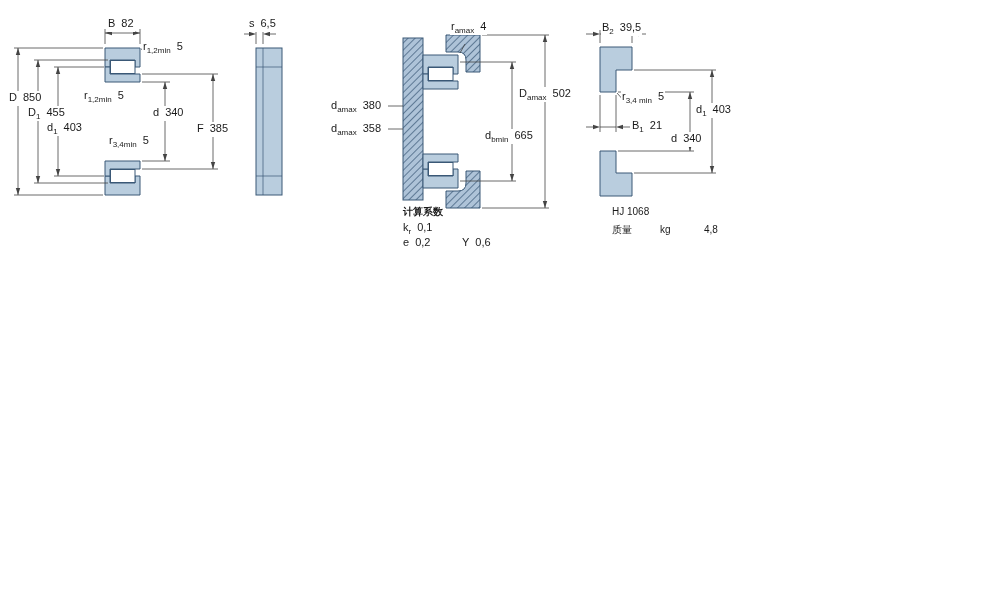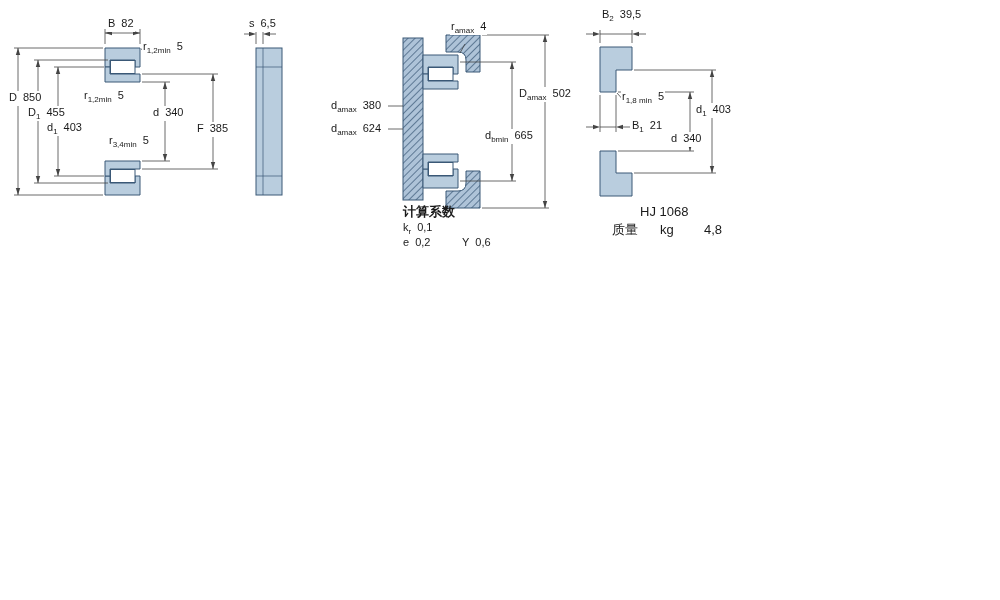--- a/index.html
+++ b/index.html
@@ -8,21 +8,21 @@
     font-family:"Liberation Sans", sans-serif;color:#222;overflow:hidden;
   }
   #stage{position:absolute;left:0;top:0;width:1000px;height:600px;}
   svg.drawing{position:absolute;left:0;top:0;}
   .dim-label{
     position:absolute;font-size:11px;line-height:12px;white-space:nowrap;
     background:#ffffff;padding:0 1px;z-index:5;color:#1a1a1a;
   }
   .dim-label sub{font-size:8px;line-height:8px;vertical-align:-3px;}
   .dim-label .val{margin-left:6px;}
-  .caption{position:absolute;font-size:13px;line-height:13px;white-space:nowrap;z-index:5;color:#1a1a1a;}
+  .caption{position:absolute;font-size:10px;line-height:13px;white-space:nowrap;z-index:5;color:#1a1a1a;}
   .caption.bold{font-weight:bold;}
 </style>
 </head>
 <body>
 
 <div id="stage">
 
   <svg class="drawing" width="1000" height="600" viewBox="0 0 1000 600">
     <defs>
       <pattern id="hatch" width="5" height="5" patternUnits="userSpaceOnUse" patternTransform="rotate(45)">
@@ -139,33 +139,33 @@
   <div class="dim-label" style="left:83px;top:89px"><span>r</span><sub>1,2min</sub><span class="val">5</span></div>
   <div class="dim-label" style="left:46px;top:121px"><span>d</span><sub>1</sub><span class="val">403</span></div>
   <div class="dim-label" style="left:152px;top:106px"><span>d</span><sub></sub><span class="val">340</span></div>
   <div class="dim-label" style="left:108px;top:134px"><span>r</span><sub>3,4min</sub><span class="val">5</span></div>
   <div class="dim-label" style="left:196px;top:122px"><span>F</span><sub></sub><span class="val">385</span></div>
 
   <div class="dim-label" style="left:248px;top:17px"><span>s</span><sub></sub><span class="val">6,5</span></div>
 
   <div class="dim-label" style="left:450px;top:20px"><span>r</span><sub>amax</sub><span class="val">4</span></div>
   <div class="dim-label" style="left:330px;top:99px"><span>d</span><sub>amax</sub><span class="val">380</span></div>
-  <div class="dim-label" style="left:330px;top:122px"><span>d</span><sub>amax</sub><span class="val">624</span></div>
+  <div class="dim-label" style="left:330px;top:122px"><span>d</span><sub>amax</sub><span class="val">358</span></div>
   <div class="dim-label" style="left:518px;top:87px"><span>D</span><sub>amax</sub><span class="val">502</span></div>
   <div class="dim-label" style="left:484px;top:129px"><span>d</span><sub>bmin</sub><span class="val">665</span></div>
 
   <div class="caption bold" style="left:403px;top:205px">计算系数</div>
   <div class="dim-label" style="left:402px;top:221px"><span>k</span><sub>r</sub><span class="val">0,1</span></div>
   <div class="dim-label" style="left:402px;top:236px"><span>e</span><sub></sub><span class="val">0,2</span></div>
   <div class="dim-label" style="left:461px;top:236px"><span>Y</span><sub></sub><span class="val">0,6</span></div>
 
-  <div class="dim-label" style="left:601px;top:8px"><span>B</span><sub>2</sub><span class="val">39,5</span></div>
-  <div class="dim-label" style="left:621px;top:90px"><span>r</span><sub>1,8 min</sub><span class="val">5</span></div>
+  <div class="dim-label" style="left:601px;top:21px"><span>B</span><sub>2</sub><span class="val">39,5</span></div>
+  <div class="dim-label" style="left:621px;top:90px"><span>r</span><sub>3,4 min</sub><span class="val">5</span></div>
   <div class="dim-label" style="left:631px;top:119px"><span>B</span><sub>1</sub><span class="val">21</span></div>
   <div class="dim-label" style="left:695px;top:103px"><span>d</span><sub>1</sub><span class="val">403</span></div>
   <div class="dim-label" style="left:670px;top:132px"><span>d</span><sub></sub><span class="val">340</span></div>
 
-  <div class="caption" style="left:640px;top:205px">HJ 1068</div>
+  <div class="caption" style="left:612px;top:205px">HJ 1068</div>
   <div class="caption" style="left:612px;top:223px">质量</div>
   <div class="caption" style="left:660px;top:223px">kg</div>
   <div class="caption" style="left:704px;top:223px">4,8</div>
 
 </div>
 
 </body></html>

